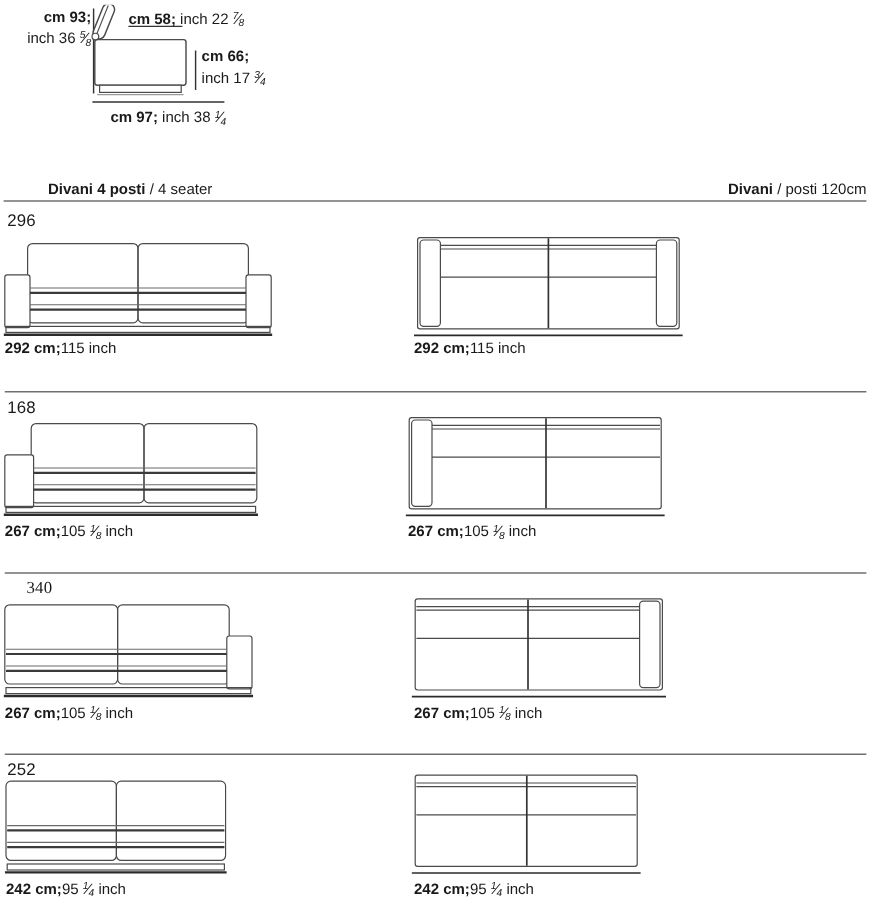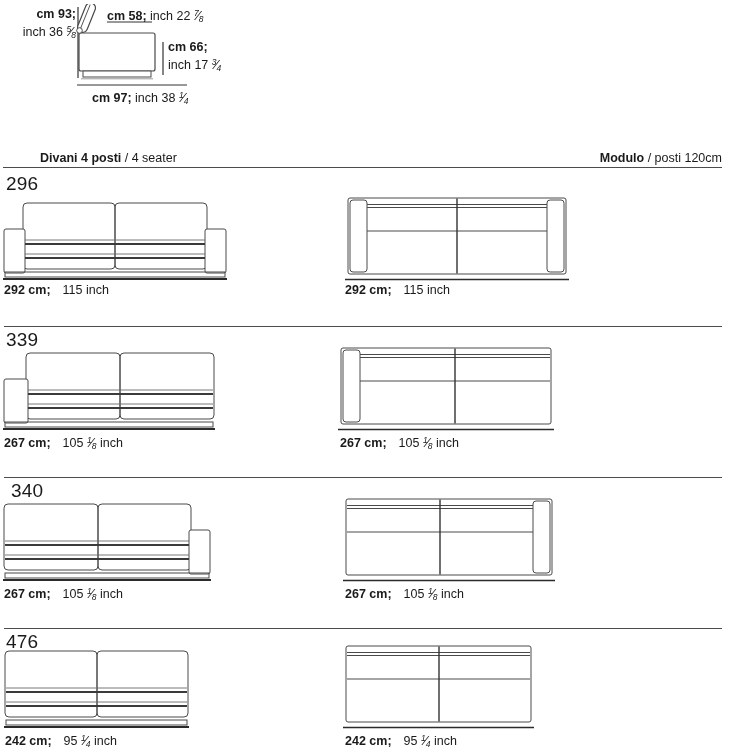--- a/index.html
+++ b/index.html
@@ -1,23 +1,23 @@
 <!DOCTYPE html>
 <html><head>
 <meta charset="utf-8">
 <style>
   html,body{margin:0;padding:0;background:#fff;}
   #page{position:relative;width:730px;height:754px;background:#fff;overflow:hidden;
         font-family:"Liberation Sans",sans-serif;color:#1a1a1a;}
   .abs{position:absolute;}
   .b{font-weight:700;}
   .dim-label{font-size:12.5px;line-height:15px;white-space:nowrap;}
-  .model-num{font-size:19px;line-height:19px;font-weight:400;letter-spacing:.2px;}
+  .model-num{font-size:14px;line-height:19px;font-weight:400;letter-spacing:.2px;}
   .size-label{font-size:12.5px;line-height:15px;white-space:nowrap;}
-  .size-label .lab-in{margin-left:12px;}
+  .size-label .lab-in{margin-left:0;}
   .rule{border-top:1.6px solid #4c4c4c;height:0;}
   .hdr-text{font-size:12.5px;line-height:15px;white-space:nowrap;}
   sup{font-size:8.5px;vertical-align:4px;margin-right:-1px;}
   sub{font-size:8.5px;vertical-align:-2px;margin-left:-1px;}
   .fr{letter-spacing:0;font-style:italic;}
   svg{display:block;}
 </style>
 </head>
 <body>
 
@@ -53,21 +53,21 @@
     <div class="abs dim-label" style="left:70px;top:84px;margin-left:14px;">
       <span class="b">cm 97;</span>
       <span>inch 38 <span class="fr"><sup>1</sup>⁄<sub>4</sub></span></span>
     </div>
   </div>
 
   <div class="abs hdr-text" style="left:8px;top:151px;padding-left:32px;">
     <span class="b">Divani 4 posti</span><span> / 4 seater</span>
   </div>
   <div class="abs hdr-text" style="right:8px;top:151px;text-align:right;">
-    <span class="b">Modulo</span><span> / posti 120cm</span>
+    <span class="b">Divani</span><span> / posti 120cm</span>
   </div>
   <div class="abs rule" style="left:3px;width:719px;top:167px;"></div>
 
   <div class="abs model-num" style="left:6px;top:174px;">296</div>
   <div class="abs sofa-svg" style="left:3px;top:202px;">
       <svg width="224" height="80" viewBox="-1 0 224 80">
         <rect x="19" y="1" width="92" height="66" rx="4" fill="none" stroke="#4a4a4a" stroke-width="1"></rect>
         <rect x="111" y="1" width="92" height="66" rx="4" fill="none" stroke="#4a4a4a" stroke-width="1"></rect>
         <rect x="0" y="27" width="21" height="44" rx="2" fill="#fff" stroke="#4a4a4a" stroke-width="1"></rect>
         <rect x="201" y="27" width="21" height="44" rx="2" fill="#fff" stroke="#4a4a4a" stroke-width="1"></rect>
@@ -92,21 +92,21 @@
       </svg>
     </div>
   <div class="abs size-label" style="left:4px;top:283px;">
     <span class="b lab-cm">292 cm;</span><span class="lab-in">115 inch</span>
   </div>
   <div class="abs size-label" style="left:345px;top:283px;">
     <span class="b lab-cm">292 cm;</span><span class="lab-in">115 inch</span>
   </div>
   <div class="abs rule" style="left:4px;width:718px;top:326px;"></div>
 
-  <div class="abs model-num" style="left:6px;top:330px;">339</div>
+  <div class="abs model-num" style="left:6px;top:330px;">168</div>
   <div class="abs sofa-svg" style="left:3px;top:352px;">
       <svg width="212" height="80" viewBox="-1 0 212 80">
         <rect x="22" y="1" width="94" height="66" rx="4" fill="none" stroke="#4a4a4a" stroke-width="1"></rect>
         <rect x="116" y="1" width="94" height="66" rx="4" fill="none" stroke="#4a4a4a" stroke-width="1"></rect>
         <rect x="0" y="27" width="24" height="44" rx="2" fill="#fff" stroke="#4a4a4a" stroke-width="1"></rect>
         <line x1="24" y1="38" x2="209" y2="38" stroke="#6a6a6a" stroke-width="0.9"></line>
         <line x1="24" y1="42" x2="209" y2="42" stroke="#3a3a3a" stroke-width="1.8"></line>
         <line x1="24" y1="52" x2="209" y2="52" stroke="#6a6a6a" stroke-width="0.9"></line>
         <line x1="24" y1="56" x2="209" y2="56" stroke="#3a3a3a" stroke-width="1.8"></line>
         <rect x="1" y="70" width="208" height="5" fill="none" stroke="#4a4a4a" stroke-width="1"></rect>
@@ -125,21 +125,21 @@
       </svg>
     </div>
   <div class="abs size-label" style="left:4px;top:433px;">
     <span class="b lab-cm">267 cm;</span><span class="lab-in">105 <span class="fr"><sup>1</sup>⁄<sub>8</sub></span> inch</span>
   </div>
   <div class="abs size-label" style="left:340px;top:433px;">
     <span class="b lab-cm">267 cm;</span><span class="lab-in">105 <span class="fr"><sup>1</sup>⁄<sub>8</sub></span> inch</span>
   </div>
   <div class="abs rule" style="left:4px;width:718px;top:477px;"></div>
 
-  <div class="abs model-num" style="left:11px;top:481px;">340</div>
+  <div class="abs model-num" style="left:22px;top:481px;font-family:Liberation Serif, serif;">340</div>
   <div class="abs sofa-svg" style="left:3px;top:503px;">
       <svg width="208" height="80" viewBox="-1 0 208 80">
         <rect x="0" y="1" width="94" height="66" rx="4" fill="none" stroke="#4a4a4a" stroke-width="1"></rect>
         <rect x="94" y="1" width="93" height="66" rx="4" fill="none" stroke="#4a4a4a" stroke-width="1"></rect>
         <rect x="185" y="27" width="21" height="44" rx="2" fill="#fff" stroke="#4a4a4a" stroke-width="1"></rect>
         <line x1="1" y1="38" x2="185" y2="38" stroke="#6a6a6a" stroke-width="0.9"></line>
         <line x1="1" y1="42" x2="185" y2="42" stroke="#3a3a3a" stroke-width="1.8"></line>
         <line x1="1" y1="52" x2="185" y2="52" stroke="#6a6a6a" stroke-width="0.9"></line>
         <line x1="1" y1="56" x2="185" y2="56" stroke="#3a3a3a" stroke-width="1.8"></line>
         <rect x="1" y="70" width="204" height="5" fill="none" stroke="#4a4a4a" stroke-width="1"></rect>
@@ -158,21 +158,21 @@
       </svg>
     </div>
   <div class="abs size-label" style="left:4px;top:584px;">
     <span class="b lab-cm">267 cm;</span><span class="lab-in">105 <span class="fr"><sup>1</sup>⁄<sub>8</sub></span> inch</span>
   </div>
   <div class="abs size-label" style="left:345px;top:584px;">
     <span class="b lab-cm">267 cm;</span><span class="lab-in">105 <span class="fr"><sup>1</sup>⁄<sub>8</sub></span> inch</span>
   </div>
   <div class="abs rule" style="left:4px;width:718px;top:628px;"></div>
 
-  <div class="abs model-num" style="left:6px;top:632px;">476</div>
+  <div class="abs model-num" style="left:6px;top:632px;">252</div>
   <div class="abs sofa-svg" style="left:4px;top:650px;">
       <svg width="185" height="80" viewBox="-1 0 185 80">
         <rect x="0" y="1" width="92" height="66" rx="4" fill="none" stroke="#4a4a4a" stroke-width="1"></rect>
         <rect x="92" y="1" width="91" height="66" rx="4" fill="none" stroke="#4a4a4a" stroke-width="1"></rect>
         <line x1="1" y1="38" x2="182" y2="38" stroke="#6a6a6a" stroke-width="0.9"></line>
         <line x1="1" y1="42" x2="182" y2="42" stroke="#3a3a3a" stroke-width="1.8"></line>
         <line x1="1" y1="52" x2="182" y2="52" stroke="#6a6a6a" stroke-width="0.9"></line>
         <line x1="1" y1="56" x2="182" y2="56" stroke="#3a3a3a" stroke-width="1.8"></line>
         <rect x="1" y="70" width="181" height="5" fill="none" stroke="#4a4a4a" stroke-width="1"></rect>
         <line x1="-1" y1="77" x2="184" y2="77" stroke="#2b2b2b" stroke-width="2"></line>

